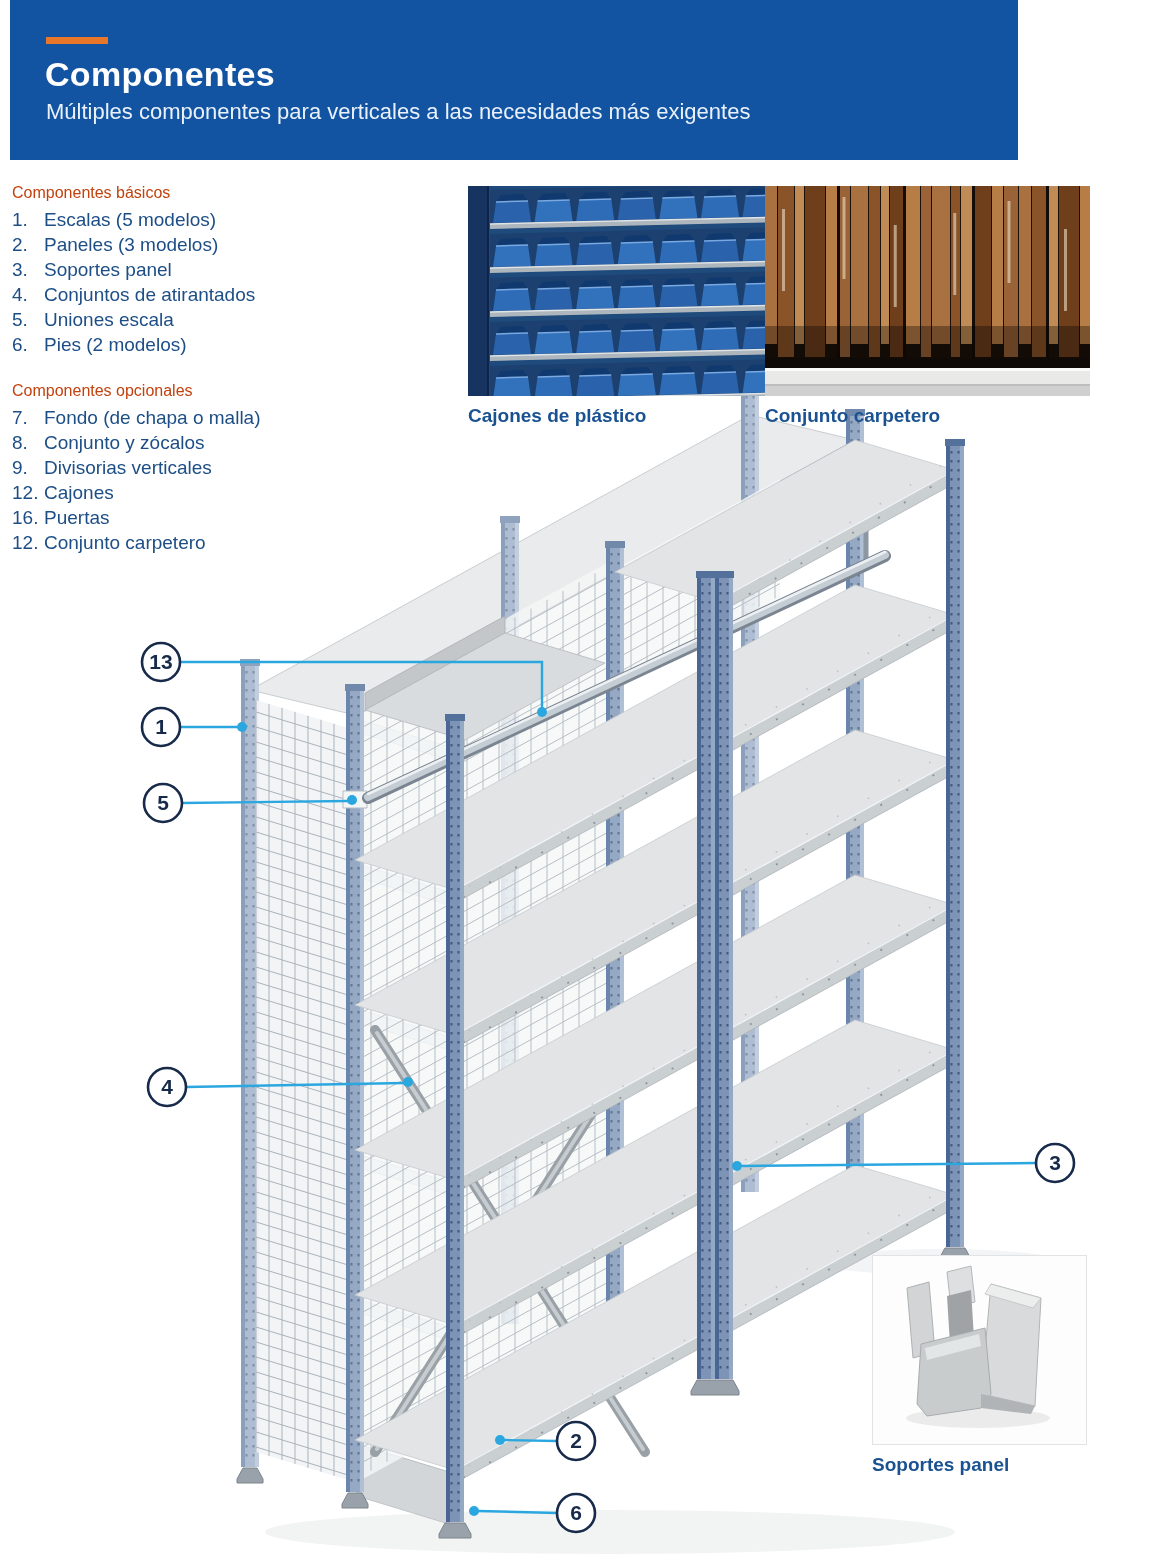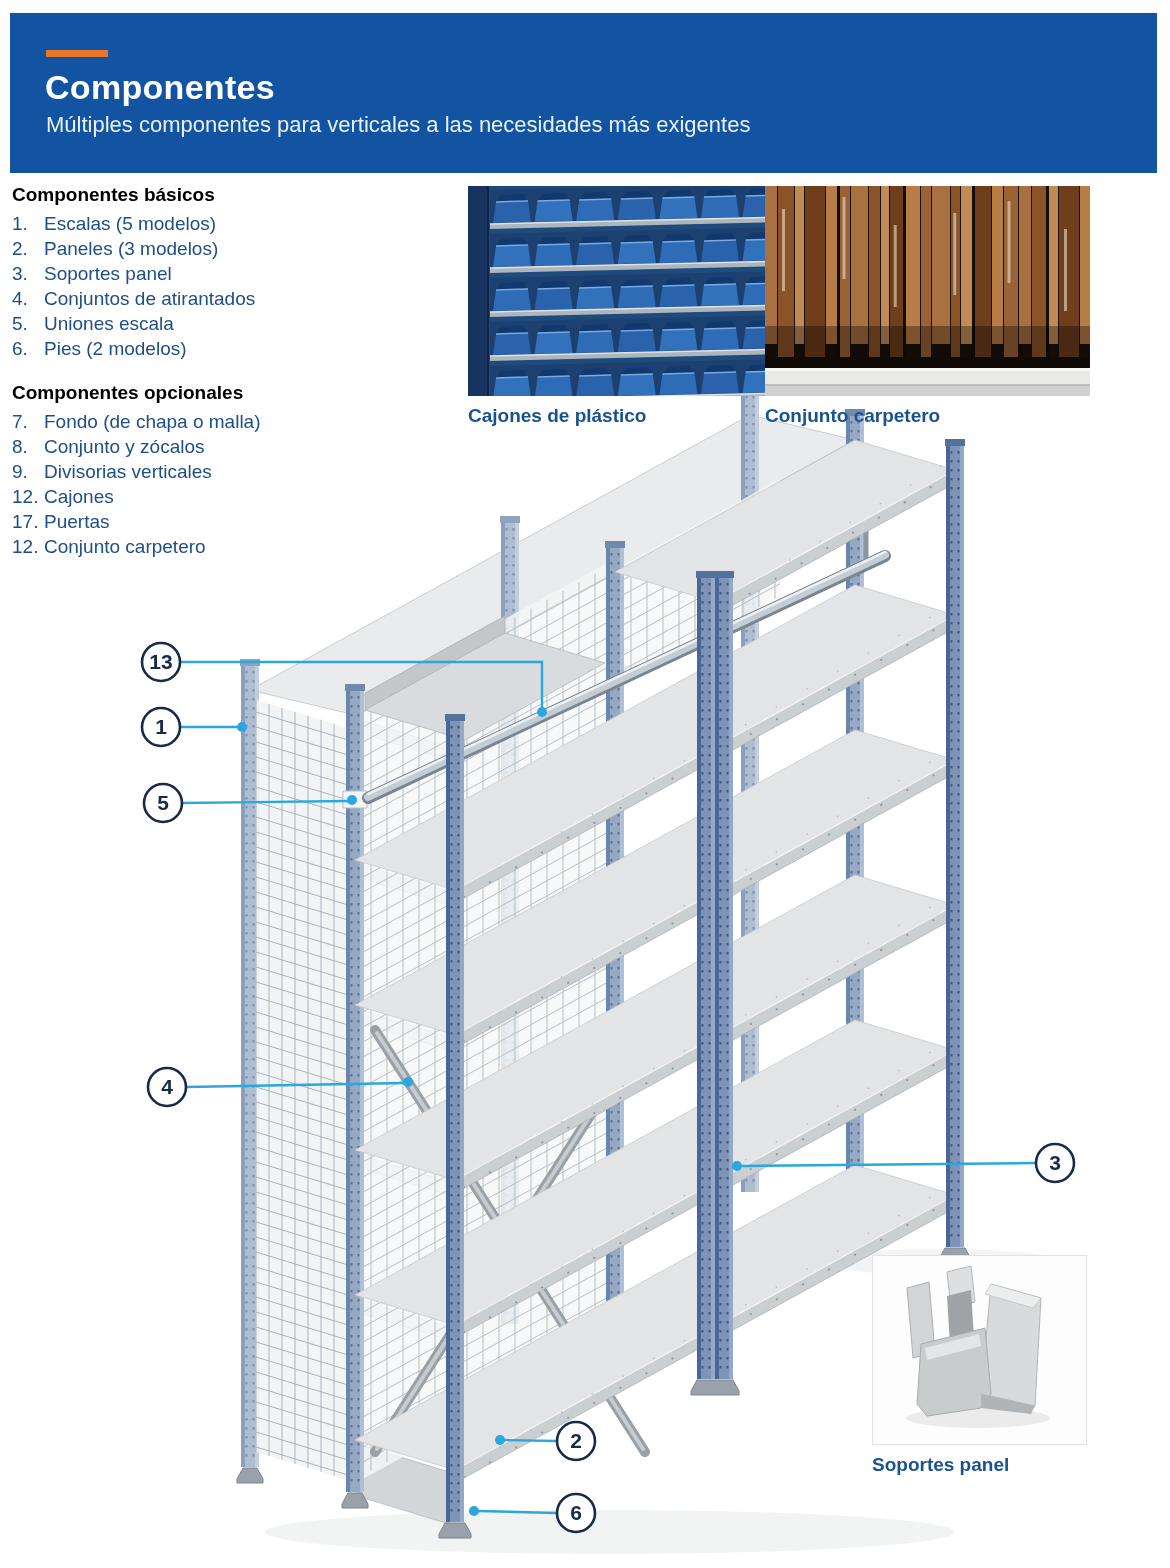--- a/index.html
+++ b/index.html
@@ -1,30 +1,30 @@
 <!DOCTYPE html>
 <html><head>
 <meta charset="utf-8">
 <style>
   html,body{margin:0;padding:0;background:#fff;}
   body{width:1170px;height:1568px;font-family:"Liberation Sans",sans-serif;overflow:hidden;}
   .page{position:relative;width:1170px;height:1568px;background:#fff;}
   #diagram{position:absolute;left:0;top:0;width:1170px;height:1568px;}
 
   
-  .hdr{position:absolute;left:10px;top:13px;width:1147px;height:160px;background:#1254a2;}
+  .hdr{position:absolute;left:10px;top:0;width:1008px;height:160px;background:#1254a2;}
   .hdr .dash{position:absolute;left:36px;top:37px;width:62px;height:7px;background:#e8772b;}
   .hdr h1{position:absolute;left:35px;top:55px;margin:0;color:#ffffff;font-size:34px;font-weight:bold;letter-spacing:.3px;}
   .hdr p{position:absolute;left:36px;top:99px;margin:0;color:#e9f1fb;font-size:22px;}
 
   
   .complist{position:absolute;width:410px;color:#1d4e86;}
   .complist.basic{left:12px;top:184px;}
   .complist.optional{left:12px;top:382px;}
-  .complist h2{margin:0 0 5px 0;font-size:19px;font-weight:bold;color:#000000;}
+  .complist h2{margin:0 0 5px 0;font-size:16px;font-weight:normal;color:#c2410c;}
   .row{display:flex;font-size:19px;line-height:25px;}
   .row .num{width:32px;flex:0 0 32px;}
   .row .label{flex:1;}
 
   
   .fig{position:absolute;margin:0;}
   .fig svg{display:block;}
   .fig figcaption{margin-top:9px;font-size:19px;font-weight:bold;color:#1a5291;}
   .fig.cajones{left:430px;top:186px;margin-left:38px;}
   .fig.carpetero{left:765px;top:186px;}
@@ -399,21 +399,21 @@
       </div>
     <div class="row">
         <span class="num">9.</span>
         <span class="label">Divisorias verticales</span>
       </div>
     <div class="row">
         <span class="num">12.</span>
         <span class="label">Cajones</span>
       </div>
     <div class="row">
-        <span class="num">17.</span>
+        <span class="num">16.</span>
         <span class="label">Puertas</span>
       </div>
     <div class="row">
         <span class="num">12.</span>
         <span class="label">Conjunto carpetero</span>
       </div>
   </section>
 
   <figure class="fig cajones">
     <svg id="photo-bins" width="315" height="210" viewBox="0 0 315 210">

